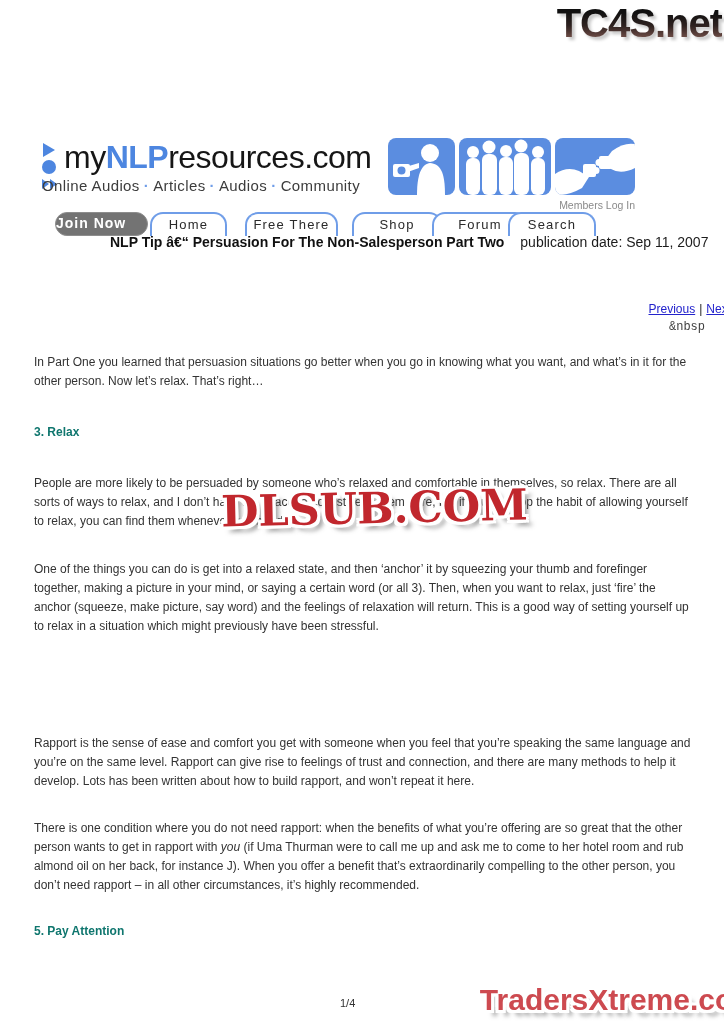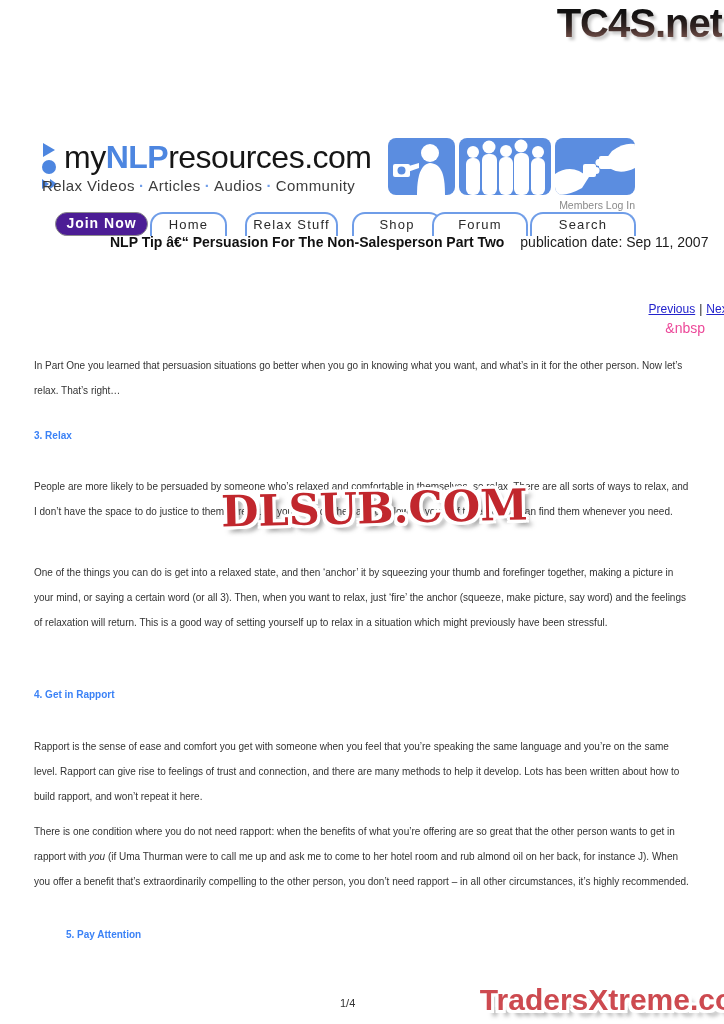--- a/index.html
+++ b/index.html
@@ -22,48 +22,48 @@
   .logo-text .hl{font-weight:700;color:var(--nlp-blue,#4d86e0);}
   .tagline{position:absolute;top:177px;left:42px;font-size:15px;color:#3c3c3c;letter-spacing:.4px;white-space:nowrap;}
   .tagline .dot{color:var(--tab-border-blue,#6f9de8);padding:0 4px;font-weight:700;}
   
   .pbox{position:absolute;top:138px;height:57px;background:var(--accent-blue,#5b8de0);border-radius:8px;overflow:hidden;}
   .pbox svg{display:block;}
   .members{position:absolute;top:199px;left:535px;width:100px;text-align:right;font-size:10.5px;color:#8a8a8a;}
   
   .join{
     position:absolute;top:212px;left:55px;width:93px;height:24px;
-    background:#4c1d95;border:1px solid #8d8d8d;border-radius:12px;box-sizing:border-box;
-    color:#fff;font-weight:700;font-size:14px;letter-spacing:1px;text-align:center;line-height:21px;
+    background:#737373;border:1px solid #8d8d8d;border-radius:12px;box-sizing:border-box;
+    color:#fff;font-weight:700;font-size:14px;letter-spacing:1px;text-align:left;line-height:21px;
   }
   .tab{
     position:absolute;top:212px;height:24px;box-sizing:border-box;background:#fff;
     border:2px solid var(--tab-border-blue,#6f9de8);border-bottom:none;border-radius:13px 13px 0 0;
     font-size:13px;color:#2a2a2a;letter-spacing:1.2px;text-align:center;line-height:21px;
   }
   
   .title-line{position:absolute;top:234px;left:110px;white-space:nowrap;font-size:14px;color:#111;}
   .title-line .t-bold{font-weight:700;}
   .title-line .t-pub{margin-left:12px;font-weight:400;color:#1c1c1c;text-align:right;}
   
   .pager{position:absolute;top:302px;right:38px;font-size:12px;color:#222;}
   .pager a{color:var(--link-blue,#2222cc);text-decoration:underline;cursor:pointer;}
   .pager .sep{padding:0 4px;}
-  .nbsp-line{position:absolute;top:320px;right:64px;font-size:14px;color:#ec4899;}
+  .nbsp-line{position:absolute;top:320px;right:64px;font-size:12px;color:#404040;font-family:Liberation Mono, monospace;}
   
-  .para,.heading{position:absolute;left:34px;width:658px;font-size:10px;line-height:25px;color:#333;}
-  .heading{font-weight:700;color:#3b82f6;}
+  .para,.heading{position:absolute;left:34px;width:658px;font-size:12px;line-height:19px;color:#333;}
+  .heading{font-weight:700;color:#0f766e;}
   .p-intro{top:353px;}
   .h-relax{top:423px;}
   .p-relax1{top:474px;}
   .p-relax2{top:560px;}
   .h-rapport{top:682px;}
   .p-rapport1{top:734px;}
   .p-rapport2{top:819px;}
-  .h-pay{top:922px;margin-left:32px;}
+  .h-pay{top:922px;}
   .ital{font-style:italic;}
   
   .outline-white{
     text-shadow:
       -3px 0 0 #fff, 3px 0 0 #fff, 0 -3px 0 #fff, 0 3px 0 #fff,
       -2px -2px 0 #fff, 2px -2px 0 #fff, -2px 2px 0 #fff, 2px 2px 0 #fff,
       -3px -3px 0 #fff, 3px -3px 0 #fff, -3px 3px 0 #fff, 3px 3px 0 #fff,
       6px 6px 4px rgba(90,90,90,.55);
   }
   .dlsub{
@@ -92,21 +92,21 @@
       <g fill="#4d86e0">
         <polygon points="2,36 9,41 2,46"></polygon>
         <polygon points="10,36 17,41 10,46"></polygon>
       </g>
     </svg>
   </div>
 
   <div class="logo-text"><span>my</span><span class="hl">NLP</span><span>resources.com</span></div>
 
   <div class="tagline">
-    <span>Relax Videos</span><span class="dot">·</span><span>Articles</span><span class="dot">·</span><span>Audios</span><span class="dot">·</span><span>Community</span>
+    <span>Online Audios</span><span class="dot">·</span><span>Articles</span><span class="dot">·</span><span>Audios</span><span class="dot">·</span><span>Community</span>
   </div>
 
   <div class="pbox" style="left:388px;width:67px;">
     <svg width="67" height="57" viewBox="0 0 67 57" fill="#ffffff">
       <circle cx="42" cy="15" r="9"></circle>
       <path d="M29 57 C29 33 35 26 42 25 C52 26 57 33 57 57 Z"></path>
       <path d="M31 30 L14 36 L14 30 L31 25 Z"></path>
       <rect x="5" y="26" width="17" height="13" rx="2"></rect>
       <circle cx="13.5" cy="32.5" r="4" fill="#5b8de0"></circle>
     </svg>
@@ -135,42 +135,41 @@
       <path d="M80 6 L80 30 Q66 37 56 31 L48 25 L57 13 Q69 4 80 6 Z"></path>
       <rect x="44" y="18" width="13" height="13" rx="2"></rect>
       <circle cx="44" cy="24.5" r="3.5"></circle>
     </svg>
   </div>
 
   <div class="members">Members Log In</div>
 
   <div class="join">Join Now</div>
   <div class="tab" style="left:150px;width:77px;">Home</div>
-  <div class="tab" style="left:245px;width:93px;">Relax Stuff</div>
+  <div class="tab" style="left:245px;width:93px;">Free There</div>
   <div class="tab" style="left:340px;width:90px;margin-left:12px;">Shop</div>
   <div class="tab" style="left:432px;width:96px;text-align:center;">Forum</div>
-  <div class="tab" style="left:530px;width:106px;">Search</div>
+  <div class="tab" style="left:508px;width:88px;">Search</div>
 
   <div class="title-line">
     <span class="t-bold">NLP Tip â€“ Persuasion For The Non-Salesperson Part Two</span>
     <span class="t-pub">publication date: Sep 11, 2007</span>
   </div>
 
   <div class="pager">
     <a>Previous</a><span class="sep">|</span><a>Next</a>
   </div>
   <div class="nbsp-line">&amp;nbsp</div>
 
   <div class="para p-intro">In Part One you learned that persuasion situations go better when you go in knowing what you want, and what’s in it for the other person. Now let’s relax. That’s right…</div>
 
   <div class="heading h-relax">3. Relax</div>
   <div class="para p-relax1">People are more likely to be persuaded by someone who’s relaxed and comfortable in themselves, so relax. There are all sorts of ways to relax, and I don’t have the space to do justice to them here, but if you develop the habit of allowing yourself to relax, you can find them whenever you need.</div>
   <div class="para p-relax2">One of the things you can do is get into a relaxed state, and then ‘anchor’ it by squeezing your thumb and forefinger together, making a picture in your mind, or saying a certain word (or all 3). Then, when you want to relax, just ‘fire’ the anchor (squeeze, make picture, say word) and the feelings of relaxation will return. This is a good way of setting yourself up to relax in a situation which might previously have been stressful.</div>
 
-  <div class="heading h-rapport">4. Get in Rapport</div>
   <div class="para p-rapport1">Rapport is the sense of ease and comfort you get with someone when you feel that you’re speaking the same language and you’re on the same level. Rapport can give rise to feelings of trust and connection, and there are many methods to help it develop. Lots has been written about how to build rapport, and won’t repeat it here.</div>
   <div class="para p-rapport2"><span>There is one condition where you do not need rapport: when the benefits of what you’re offering are so great that the other person wants to get in rapport with </span><span class="ital">you</span><span> (if Uma Thurman were to call me up and ask me to come to her hotel room and rub almond oil on her back, for instance J). When you offer a benefit that’s extraordinarily compelling to the other person, you don’t need rapport – in all other circumstances, it’s highly recommended.</span></div>
 
   <div class="heading h-pay">5. Pay Attention</div>
 
   <div class="dlsub outline-white">DLSUB.COM</div>
 
   <div class="page-num">1/4</div>
   <div class="traders outline-white">TradersXtreme.com</div>
 

